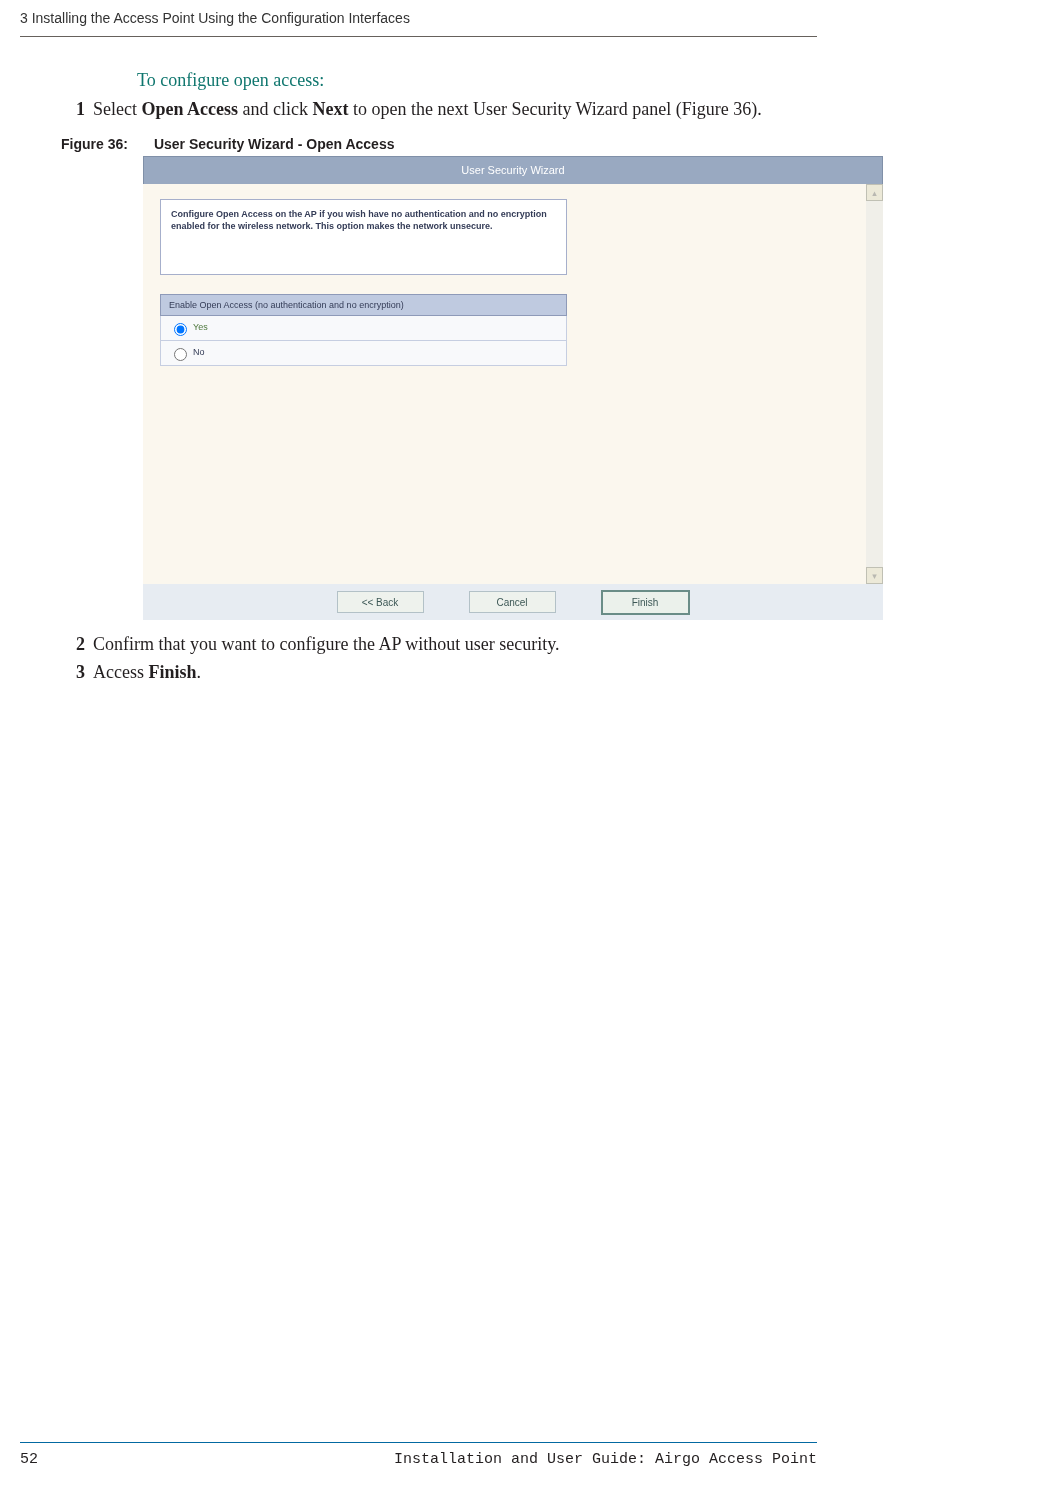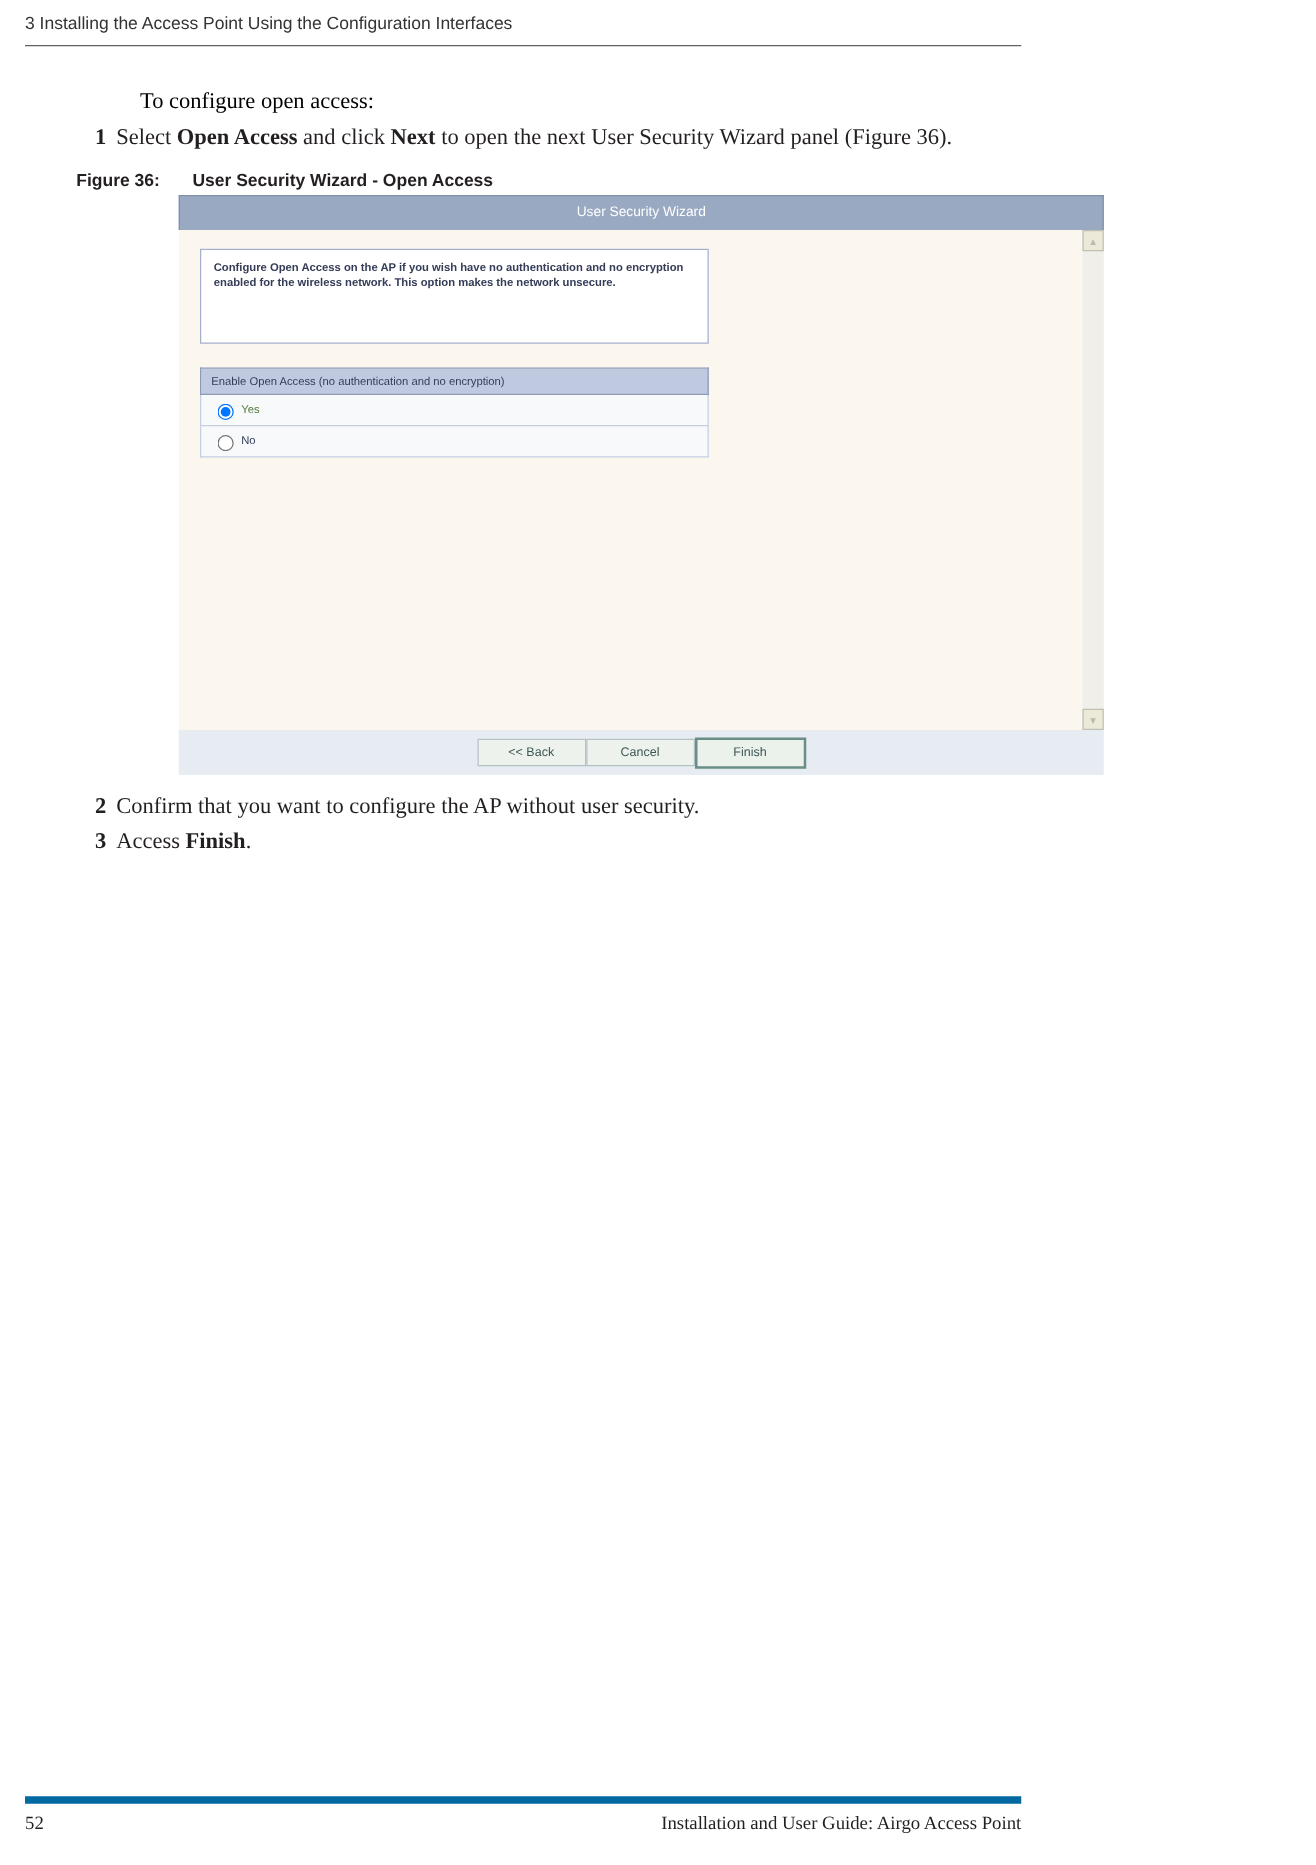--- a/index.html
+++ b/index.html
@@ -21,22 +21,22 @@
     font-family: Arial, Helvetica, sans-serif;
     font-size: 14px;
     color: #333;
     padding-bottom: 10px;
     border-bottom: 1px solid #66615c;
     margin-bottom: 33px;
   }
   .body-text {
     font-family: "Times New Roman", Times, serif;
     font-size: 18px;
-    color: #000000;
-    margin-left: 92px;
+    color: #0f766e;
+    margin-left: 117px;
     margin-bottom: 8px;
   }
   .step-line {
     font-family: "Times New Roman", Times, serif;
     font-size: 18px;
     color: #231f20;
     margin-left: 56px;
     margin-top: 7px;
     margin-bottom: 7px;
   }
@@ -128,20 +128,21 @@
   .option-table input[type=radio] {
     margin-right: 6px;
     vertical-align: middle;
   }
   .wiz-buttons {
     background: #e7ecf2;
     height: 36px;
     display: flex;
     align-items: center;
     justify-content: center;
+    gap: 45px;
   }
   .wiz-btn {
     width: 85px;
     height: 20px;
     font-family: Verdana, Arial, sans-serif;
     font-size: 10px;
     color: #3d5856;
     border: 1px solid #b3c1c7;
     display: inline-flex;
     align-items: center;
@@ -152,25 +153,25 @@
   .wiz-btn.finish {
     border: 2px solid #6a8d87;
     background: #ebf1eb;
     width: 85px;
     height: 21px;
   }
   .footer {
     position: absolute;
     left: 20px; right: 55px;
     bottom: 24px;
-    border-top: 6px solid #0369a1;
+    border-top: 1px solid #0369a1;
     padding-top: 8px;
     display: flex;
     justify-content: space-between;
-    font-family: Liberation Serif, serif;
+    font-family: Liberation Mono, monospace;
     font-size: 15px;
     color: #231f20;
   }
 </style>
 </head>
 <body>
 
 <div class="page">
   <div class="header-line">3  Installing the Access Point Using the Configuration Interfaces</div>
 

